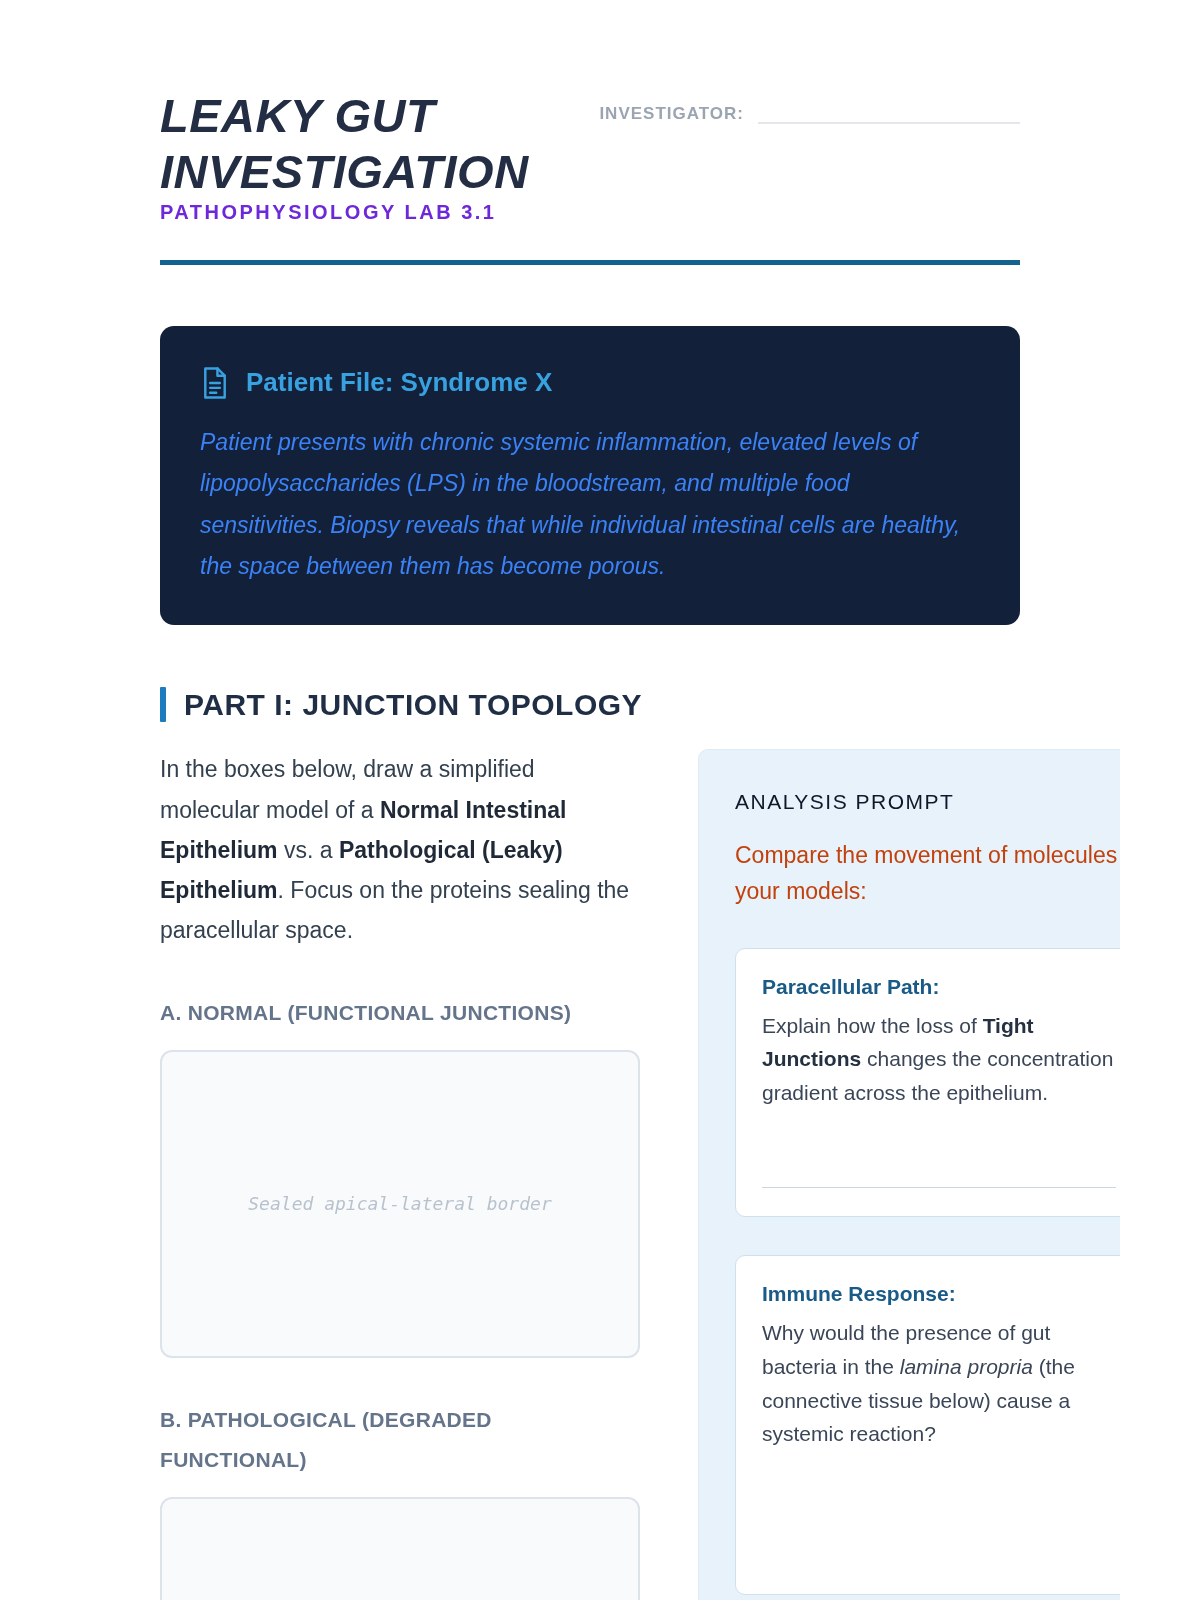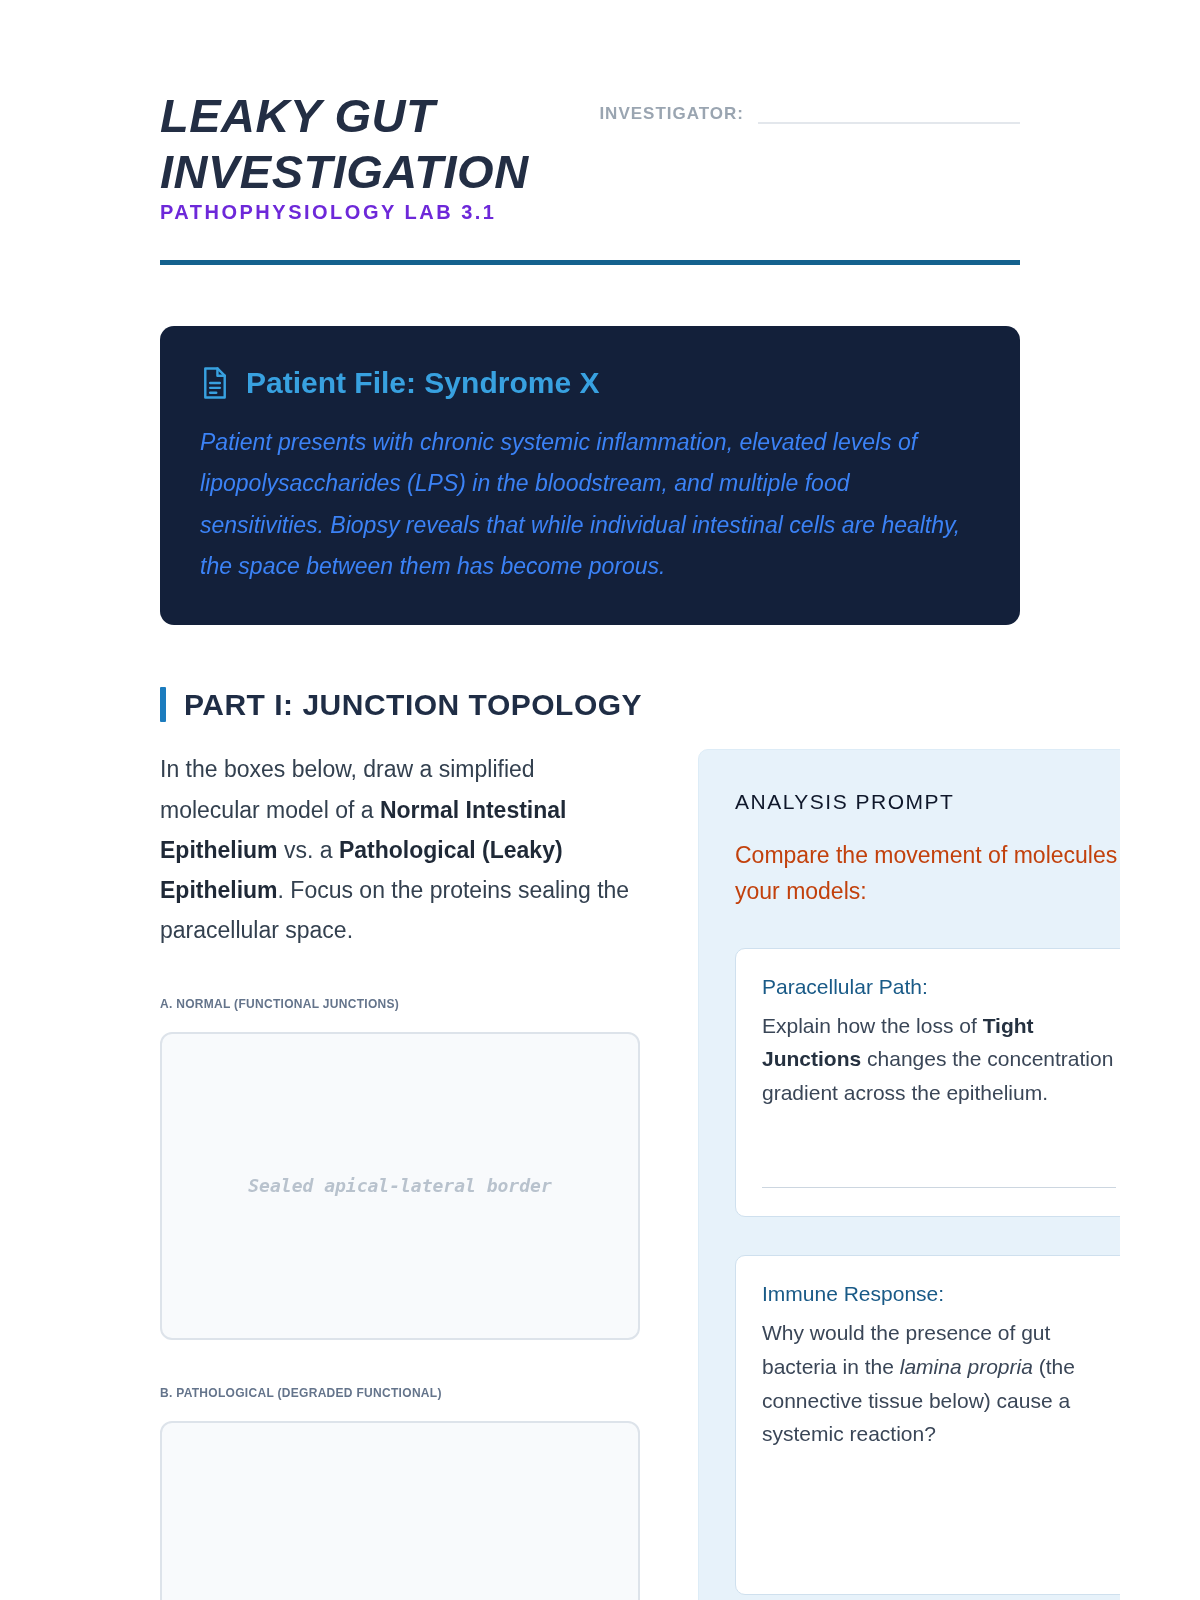--- a/index.html
+++ b/index.html
@@ -56,21 +56,21 @@
 
   
   .patient-card {
     margin-top: 61px;
     background: #13203a;
     border-radius: 14px;
     padding: 40px 44px 38px 40px;
   }
   .pc-title-row { display: flex; align-items: center; gap: 16px; }
   .pc-title-row h2 {
-    font-size: 30px;
+    font-size: 26px;
     font-weight: 700;
     color: #38a1e0;
   }
   .doc-icon { display: inline-flex; }
   .pc-body {
     margin-top: 22px;
     font-size: 23px;
     line-height: 1.8;
     font-style: italic;
     color: #3b82f6;
@@ -104,42 +104,41 @@
     align-items: start;
   }
   .intro {
     font-size: 23px;
     line-height: 1.75;
     color: #33404f;
   }
   .intro strong { color: #1f2937; }
   .box-label {
     margin-top: 42px;
-    font-size: 12px;
+    font-size: 21px;
     line-height: 1.95;
     font-weight: 700;
     letter-spacing: 0.3px;
     color: #64748b;
   }
   .draw-box {
     margin-top: 16px;
     height: 308px;
     border: 2px solid #dde3ea;
     border-radius: 12px;
     background: #f8fafc;
     display: flex;
     align-items: center;
     justify-content: center;
   }
   .draw-box .placeholder {
     font-family: "DejaVu Sans Mono", monospace;
     font-style: italic;
     font-size: 18px;
     color: #b8c2cd;
-    font-weight: bold;
   }
   .box-b { height: 300px; }
 
   
   .analysis-panel {
     background: #e7f2fa;
     border: 1px solid #ddecf7;
     border-radius: 10px;
     padding: 40px 36px 48px 36px;
     min-height: 1000px;
@@ -158,21 +157,21 @@
   }
   .prompt-card {
     margin-top: 38px;
     background: #ffffff;
     border: 1px solid #cfe0ee;
     border-radius: 10px;
     padding: 26px 26px 28px 26px;
   }
   .prompt-card .pc-card-title {
     font-size: 21px;
-    font-weight: 400;
+    font-weight: 700;
     color: #195a87;
   }
   .prompt-card p {
     margin-top: 10px;
     font-size: 21px;
     line-height: 1.6;
     color: #3a4657;
   }
   .prompt-card p strong { color: #253140; }
   .answer-line {

